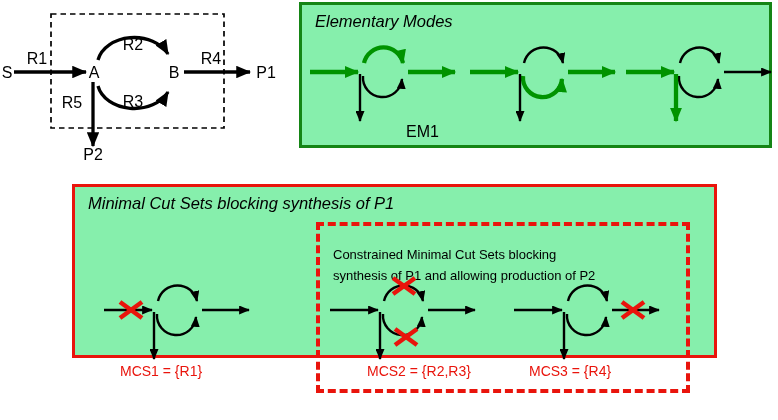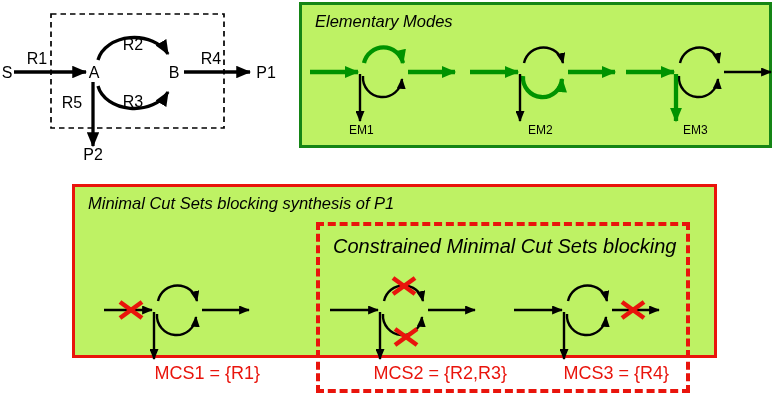--- a/index.html
+++ b/index.html
@@ -1,30 +1,30 @@
 <!DOCTYPE html>
 <html style="--green: #009300; --green-border: #158515; --red: #e9140c;"><head>
 <meta charset="utf-8">
 <style>
   html,body{margin:0;padding:0;background:#fff;}
   .figure{position:relative;width:778px;height:420px;background:#fff;overflow:hidden;
           font-family:"Liberation Sans","DejaVu Sans",sans-serif;color:#000;}
   .figure svg{position:absolute;overflow:visible;}
-  .panel{position:absolute;background:#bef264;box-sizing:border-box;}
+  .panel{position:absolute;background:#86efac;box-sizing:border-box;}
   .em-panel{left:299px;top:2px;width:473px;height:146px;border:3px solid var(--green-border,#158515);}
   .mcs-panel{left:72px;top:184px;width:645px;height:174px;border:3px solid var(--red,#e9140c);}
   .panel-title{position:absolute;font-style:italic;font-size:16.5px;line-height:20px;color:#000;white-space:nowrap;}
   .em-panel .panel-title{left:13px;top:6px;}
   .mcs-panel .panel-title{left:13px;top:6px;}
   .dashed-box{position:absolute;left:241px;top:35px;width:374px;height:171px;box-sizing:border-box;
               border:4px dashed var(--red,#e9140c);}
-  .cmcs-title{position:absolute;left:13px;top:10px;font-style:italic;font-size:20px;line-height:21px;white-space:nowrap;}
+  .cmcs-title{position:absolute;left:13px;top:18px;font-size:13px;line-height:21px;white-space:nowrap;}
   .motif{position:absolute;width:155px;height:112px;}
-  .em-label{position:absolute;top:118px;width:90px;text-align:left;font-size:12px;color:#000;white-space:nowrap;}
-  .mcs-label{position:absolute;top:176px;width:140px;text-align:right;font-size:18px;
+  .em-label{position:absolute;top:118px;width:90px;text-align:right;font-size:16px;color:#000;white-space:nowrap;}
+  .mcs-label{position:absolute;top:176px;width:140px;text-align:left;font-size:14px;
              color:var(--red,#e9140c);white-space:nowrap;}
   .net-text{font-size:16px;fill:#000;text-anchor:middle;}
 </style>
 </head>
 <body>
 
 <div class="figure">
 
   <svg style="left:0;top:0" width="300" height="170" viewBox="0 0 300 170">
     <defs>
@@ -97,30 +97,29 @@
             </marker>
           </defs>
           <path d="M3,46 L51,46" fill="none" stroke="#009300" stroke-width="4.3" marker-end="url(#mk2g)"></path>
           <path d="M57,37 A20,20 0 0 1 96,37" fill="none" stroke="#000000" stroke-width="2.4" marker-end="url(#mk2b)"></path>
           <path d="M56,50 A17.5,17.5 0 0 0 95,53" fill="none" stroke="#000000" stroke-width="2.4" marker-end="url(#mk2b)"></path>
           <path d="M101,46 L148,46" fill="none" stroke="#000000" stroke-width="2.4" marker-end="url(#mk2b)"></path>
           <path d="M53,48 L53,95" fill="none" stroke="#009300" stroke-width="4.3" marker-end="url(#mk2g)"></path>
         </svg>
       </div>
     <div class="em-label" style="left:47px">EM1</div>
-    <div class="em-label" style="left:226px">EM2</div>
-    <div class="em-label" style="left:381px">EM3</div>
   </div>
 
   <div class="panel mcs-panel">
     <div class="panel-title">Minimal Cut Sets blocking synthesis of P1</div>
 
     <div class="dashed-box">
       <div class="cmcs-title">
         <div>Constrained Minimal Cut Sets blocking</div>
+        <div>synthesis of P1 and allowing production of P2</div>
       </div>
     </div>
 
     <div class="motif" style="left:26px;top:77px">
         <svg width="155" height="112" viewBox="0 0 155 112" style="position:absolute;left:0;top:0;overflow:visible">
           <defs>
             <marker id="mk3g" viewBox="0 0 12 10" refX="11" refY="5" markerWidth="15" markerHeight="12" orient="auto" markerUnits="userSpaceOnUse">
               <path d="M0,0 L12,5 L0,10 Z" fill="#009300"></path>
             </marker>
             <marker id="mk3b" viewBox="0 0 12 10" refX="11" refY="5" markerWidth="11" markerHeight="9" orient="auto" markerUnits="userSpaceOnUse">

